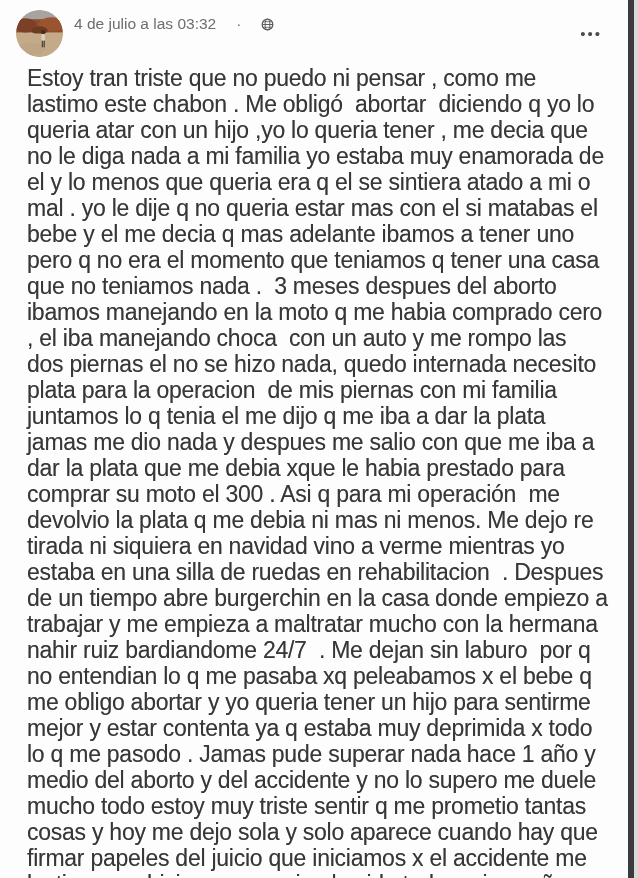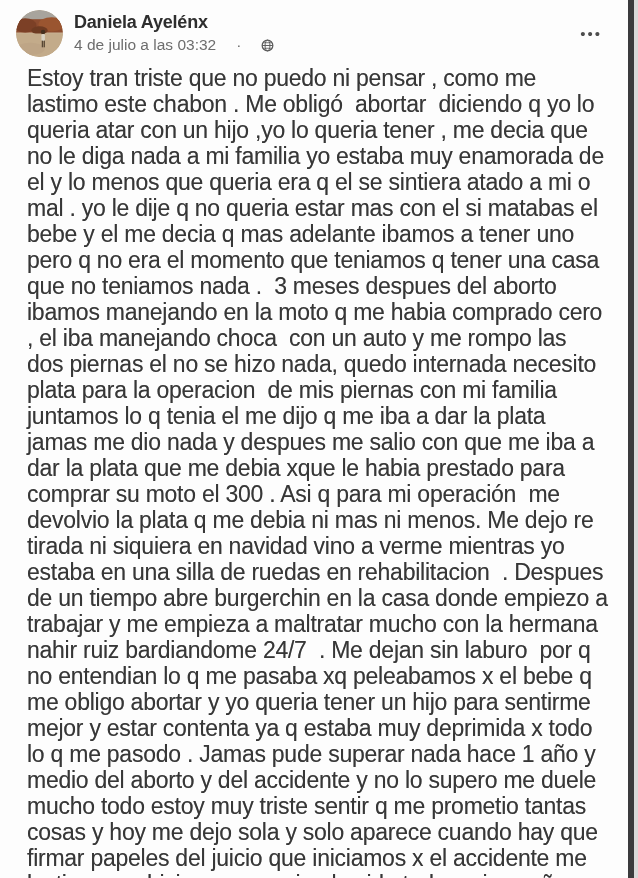--- a/index.html
+++ b/index.html
@@ -142,21 +142,20 @@
           <rect y="23" width="46" height="23" fill="#c3ab8a"></rect>
           <ellipse cx="14" cy="38" rx="14" ry="6" fill="#bda485" opacity="0.8"></ellipse>
           <circle cx="26.5" cy="21.5" r="2.2" fill="#45301f"></circle>
           <rect x="24.9" y="23.4" width="3.4" height="7" rx="1.4" fill="#d8d2c4"></rect>
           <rect x="25.2" y="30" width="1.3" height="6.5" fill="#574634"></rect>
           <rect x="27" y="30" width="1.3" height="6.5" fill="#574634"></rect>
         </g>
       </svg>
     </div>
     <div class="header-text">
-      <div class="author-name">Daniela Ayelénx</div>
       <div class="timestamp-row">
         <span>4 de julio a las 03:32</span>
         <span>·</span>
         <span class="globe-icon">
           <svg viewBox="0 0 16 16">
             <circle cx="8" cy="8" r="6.6" fill="none" stroke="#5c5c5c" stroke-width="1.5"></circle>
             <ellipse cx="8" cy="8" rx="3" ry="6.6" fill="none" stroke="#5c5c5c" stroke-width="1.2"></ellipse>
             <line x1="1.4" y1="8" x2="14.6" y2="8" stroke="#5c5c5c" stroke-width="1.2"></line>
             <line x1="2.4" y1="4.6" x2="13.6" y2="4.6" stroke="#5c5c5c" stroke-width="1"></line>
             <line x1="2.4" y1="11.4" x2="13.6" y2="11.4" stroke="#5c5c5c" stroke-width="1"></line>

